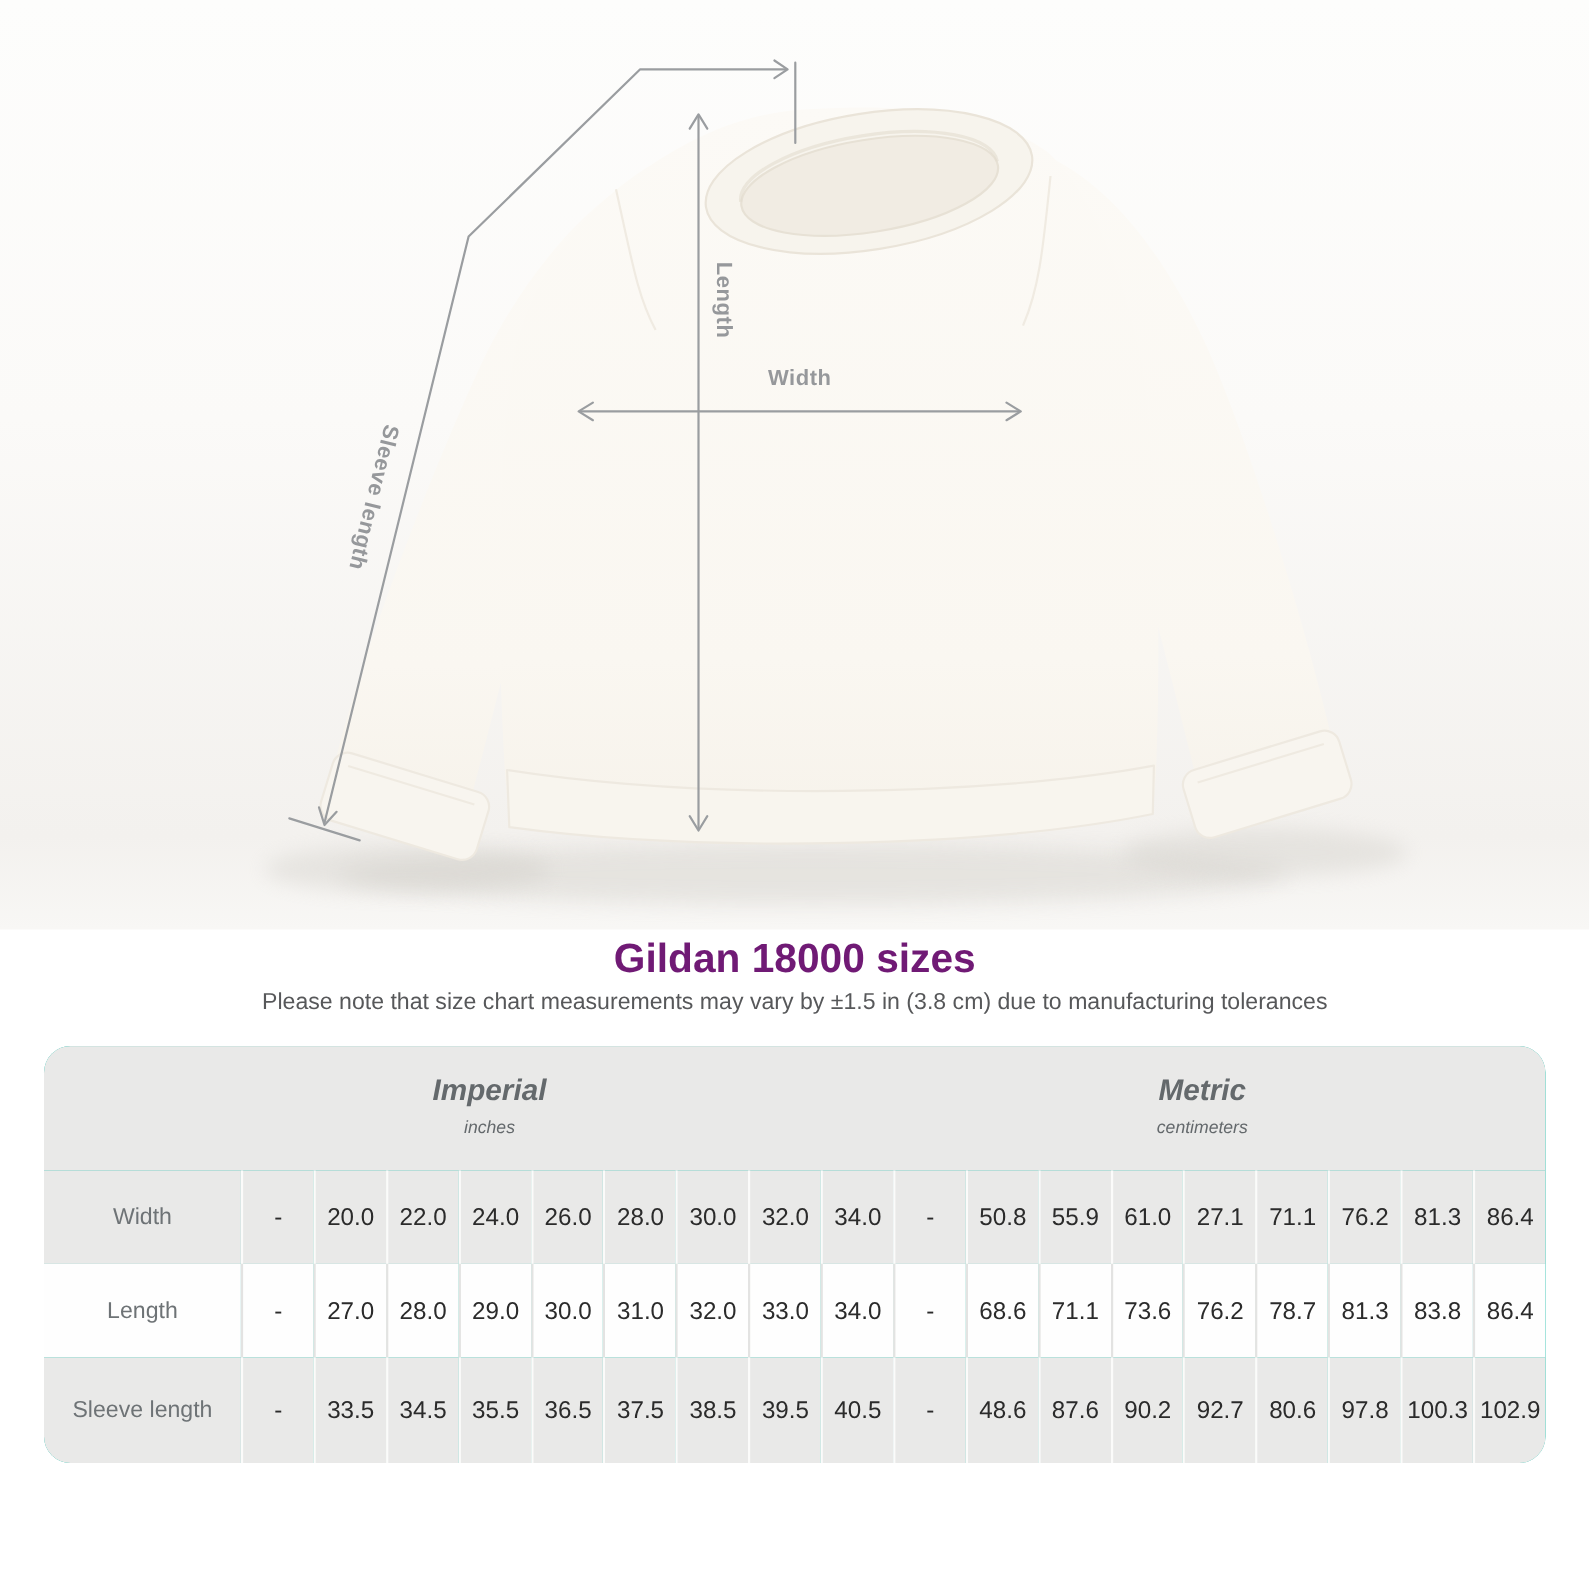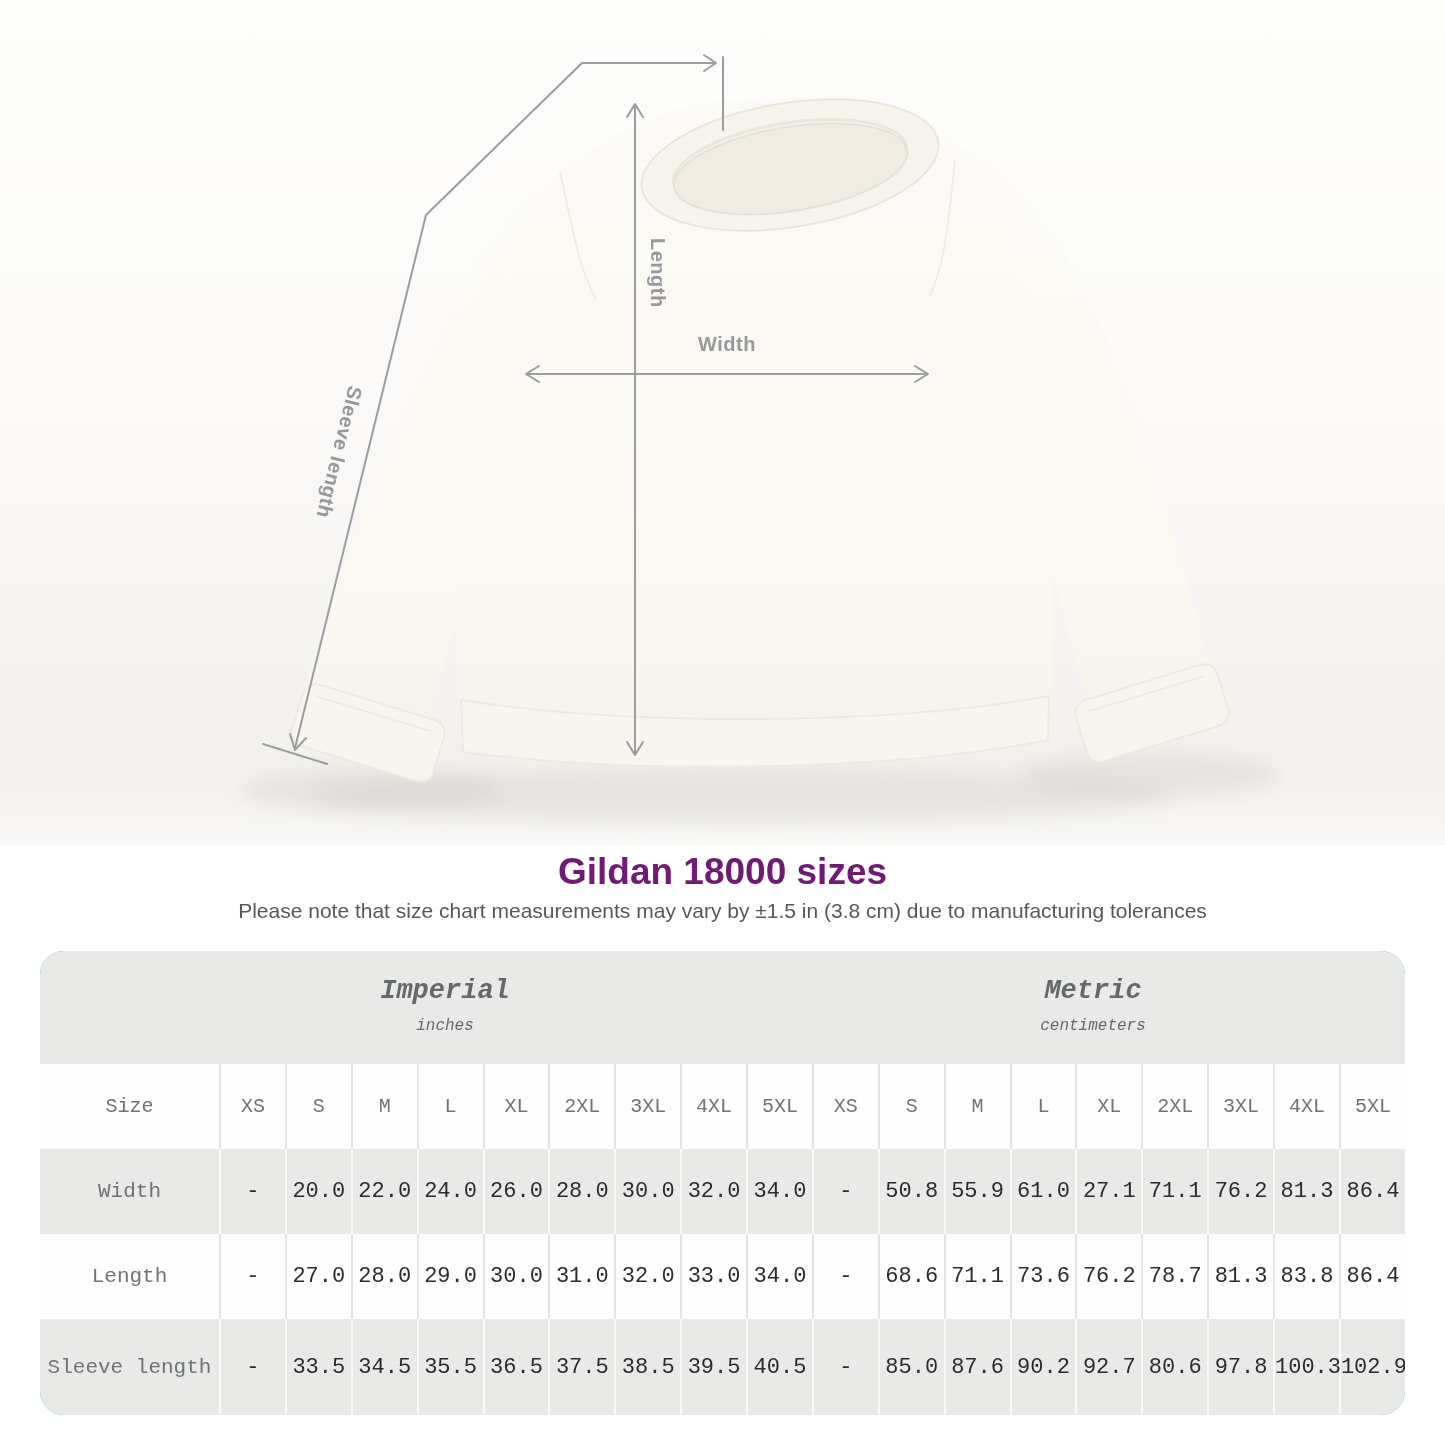--- a/index.html
+++ b/index.html
@@ -21,21 +21,20 @@
   .lbl-width{left:727px;top:356px;transform:translate(-50%,-100%);}
   .lbl-sleeve{left:339px;top:452px;transform:translate(-50%,-50%) rotate(104deg);}
   
   .title-block{text-align:center;background:#ffffff;}
   .main-title{padding-top:6px;font-size:37px;font-weight:bold;color:#701a75;line-height:42px;}
   .sub-title{margin-top:5px;font-size:21px;color:#57585a;line-height:26px;}
   
   .table-wrap{
     margin:27px 40px 0 40px;width:1365px;border-radius:24px;overflow:hidden;
     background:#14b8a6;
-    font-family:Liberation Mono, monospace;
   }
   table.size-table{width:100%;border-collapse:separate;border-spacing:0;table-layout:fixed;}
   .size-table td,.size-table th{
     padding:0;margin:0;text-align:center;vertical-align:middle;
     border-left:2px solid transparent;font-weight:normal;
   }
   .size-table tr>*:first-child{border-left:none;}
   tr.unit-row>td{height:113px;background:#e9e9e8;position:relative;}
   tr.row-white>*{height:85px;background:#fefefe;}
   tr.row-gray>*{height:85px;background:#e9e9e8;}
@@ -176,41 +175,20 @@
               <div class="unit-name">Imperial</div>
               <div class="unit-sub">inches</div>
             </div>
             <div class="unit-box unit-metric">
               <div class="unit-name">Metric</div>
               <div class="unit-sub">centimeters</div>
             </div>
           </td>
         </tr>
 
-        <tr class="row-white row-size">
-          <th class="head-txt">Size</th>
-          <th class="head-txt">XS</th>
-          <th class="head-txt">S</th>
-          <th class="head-txt">M</th>
-          <th class="head-txt">L</th>
-          <th class="head-txt">XL</th>
-          <th class="head-txt">2XL</th>
-          <th class="head-txt">3XL</th>
-          <th class="head-txt">4XL</th>
-          <th class="head-txt">5XL</th>
-          <th class="head-txt">XS</th>
-          <th class="head-txt">S</th>
-          <th class="head-txt">M</th>
-          <th class="head-txt">L</th>
-          <th class="head-txt">XL</th>
-          <th class="head-txt">2XL</th>
-          <th class="head-txt">3XL</th>
-          <th class="head-txt">4XL</th>
-          <th class="head-txt">5XL</th>
-        </tr>
 
         <tr class="row-gray">
           <td class="row-label">Width</td>
           <td class="cell-val">-</td>
           <td class="cell-val">20.0</td>
           <td class="cell-val">22.0</td>
           <td class="cell-val">24.0</td>
           <td class="cell-val">26.0</td>
           <td class="cell-val">28.0</td>
           <td class="cell-val">30.0</td>
@@ -254,21 +232,21 @@
           <td class="cell-val">-</td>
           <td class="cell-val">33.5</td>
           <td class="cell-val">34.5</td>
           <td class="cell-val">35.5</td>
           <td class="cell-val">36.5</td>
           <td class="cell-val">37.5</td>
           <td class="cell-val">38.5</td>
           <td class="cell-val">39.5</td>
           <td class="cell-val">40.5</td>
           <td class="cell-val">-</td>
-          <td class="cell-val">85.0</td>
+          <td class="cell-val">48.6</td>
           <td class="cell-val">87.6</td>
           <td class="cell-val">90.2</td>
           <td class="cell-val">92.7</td>
           <td class="cell-val">80.6</td>
           <td class="cell-val">97.8</td>
           <td class="cell-val">100.3</td>
           <td class="cell-val">102.9</td>
         </tr>
       </tbody>
     </table>

